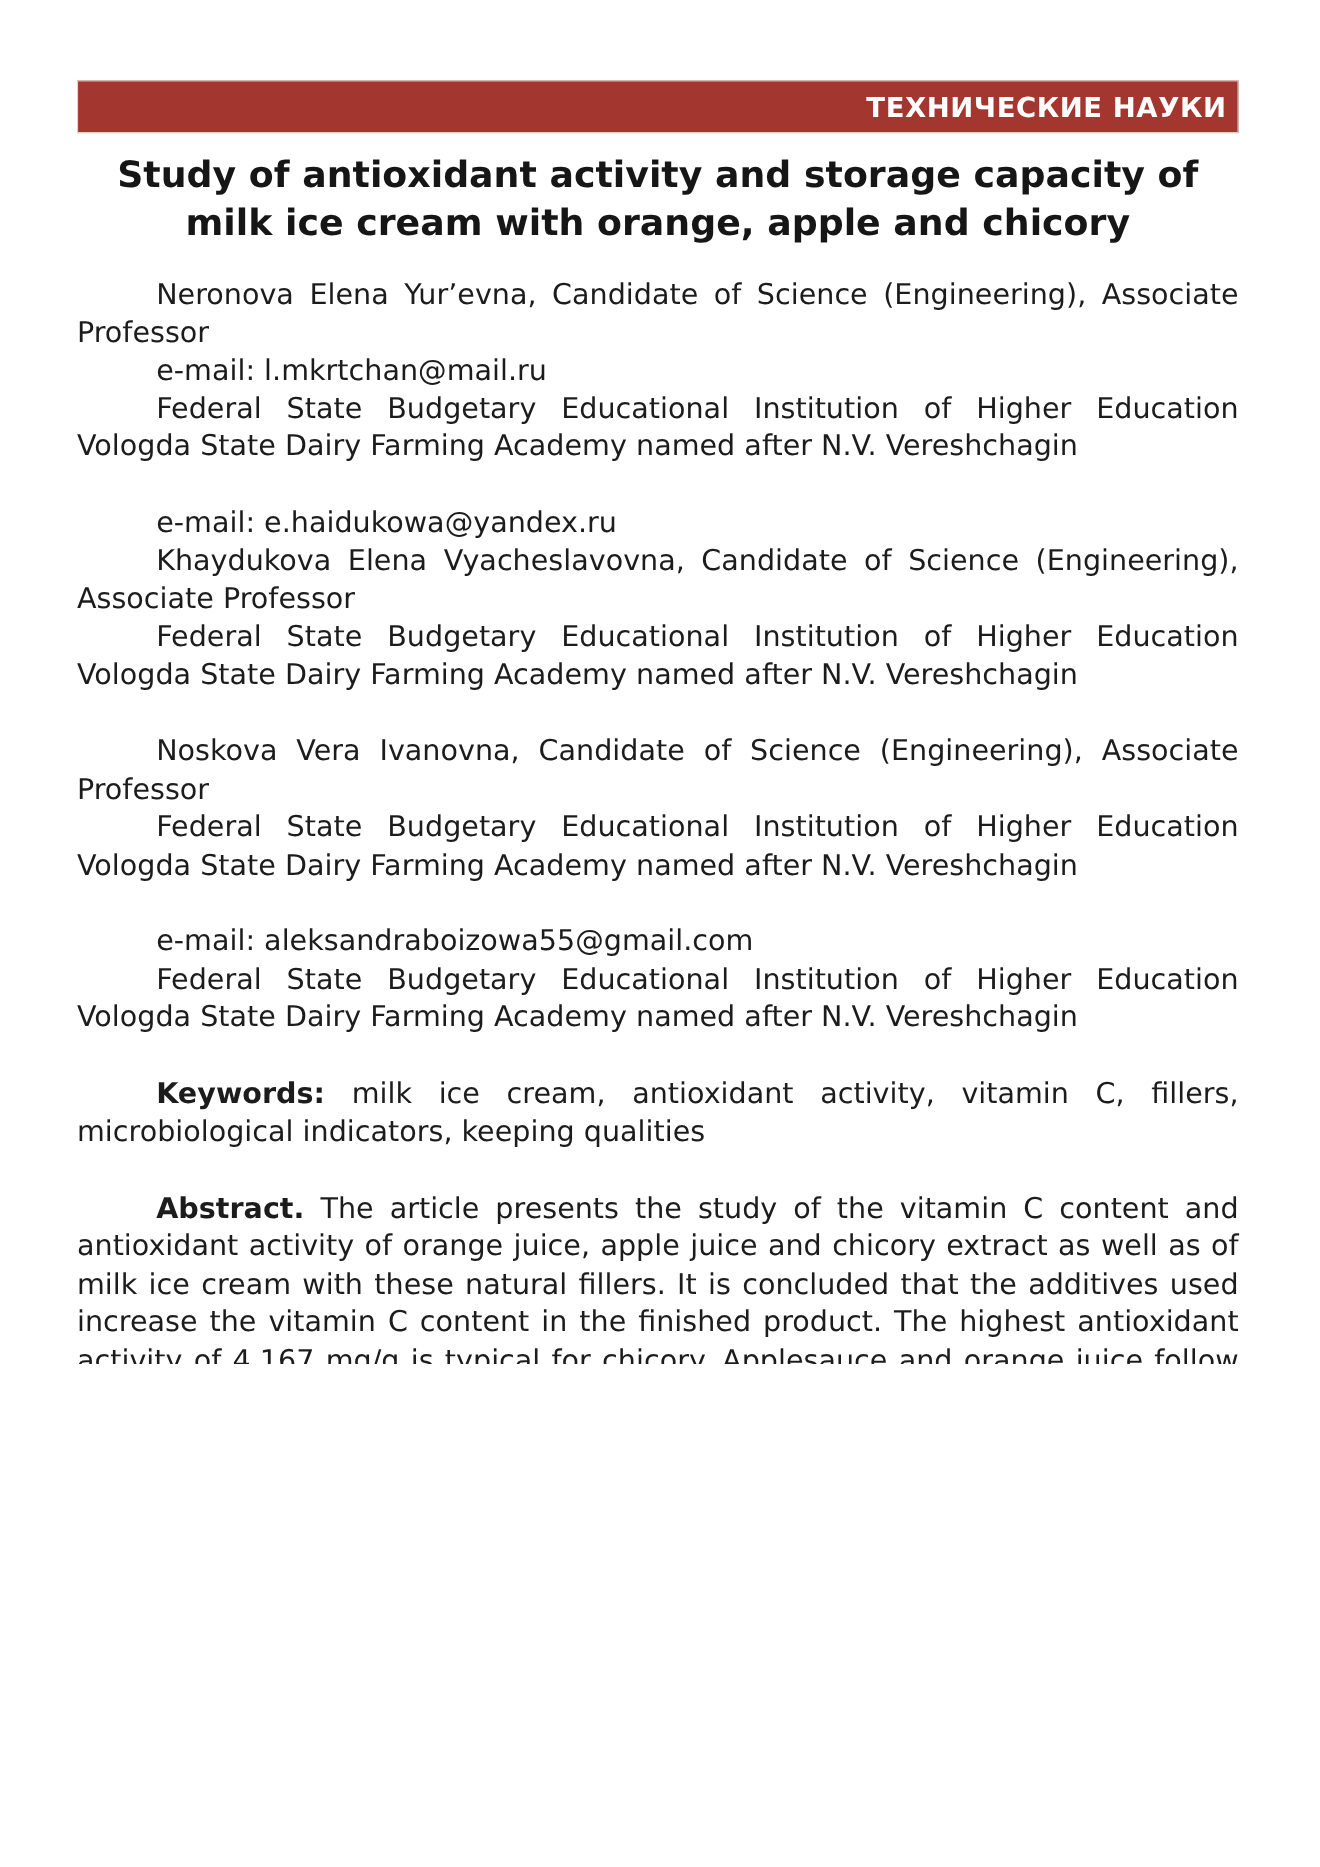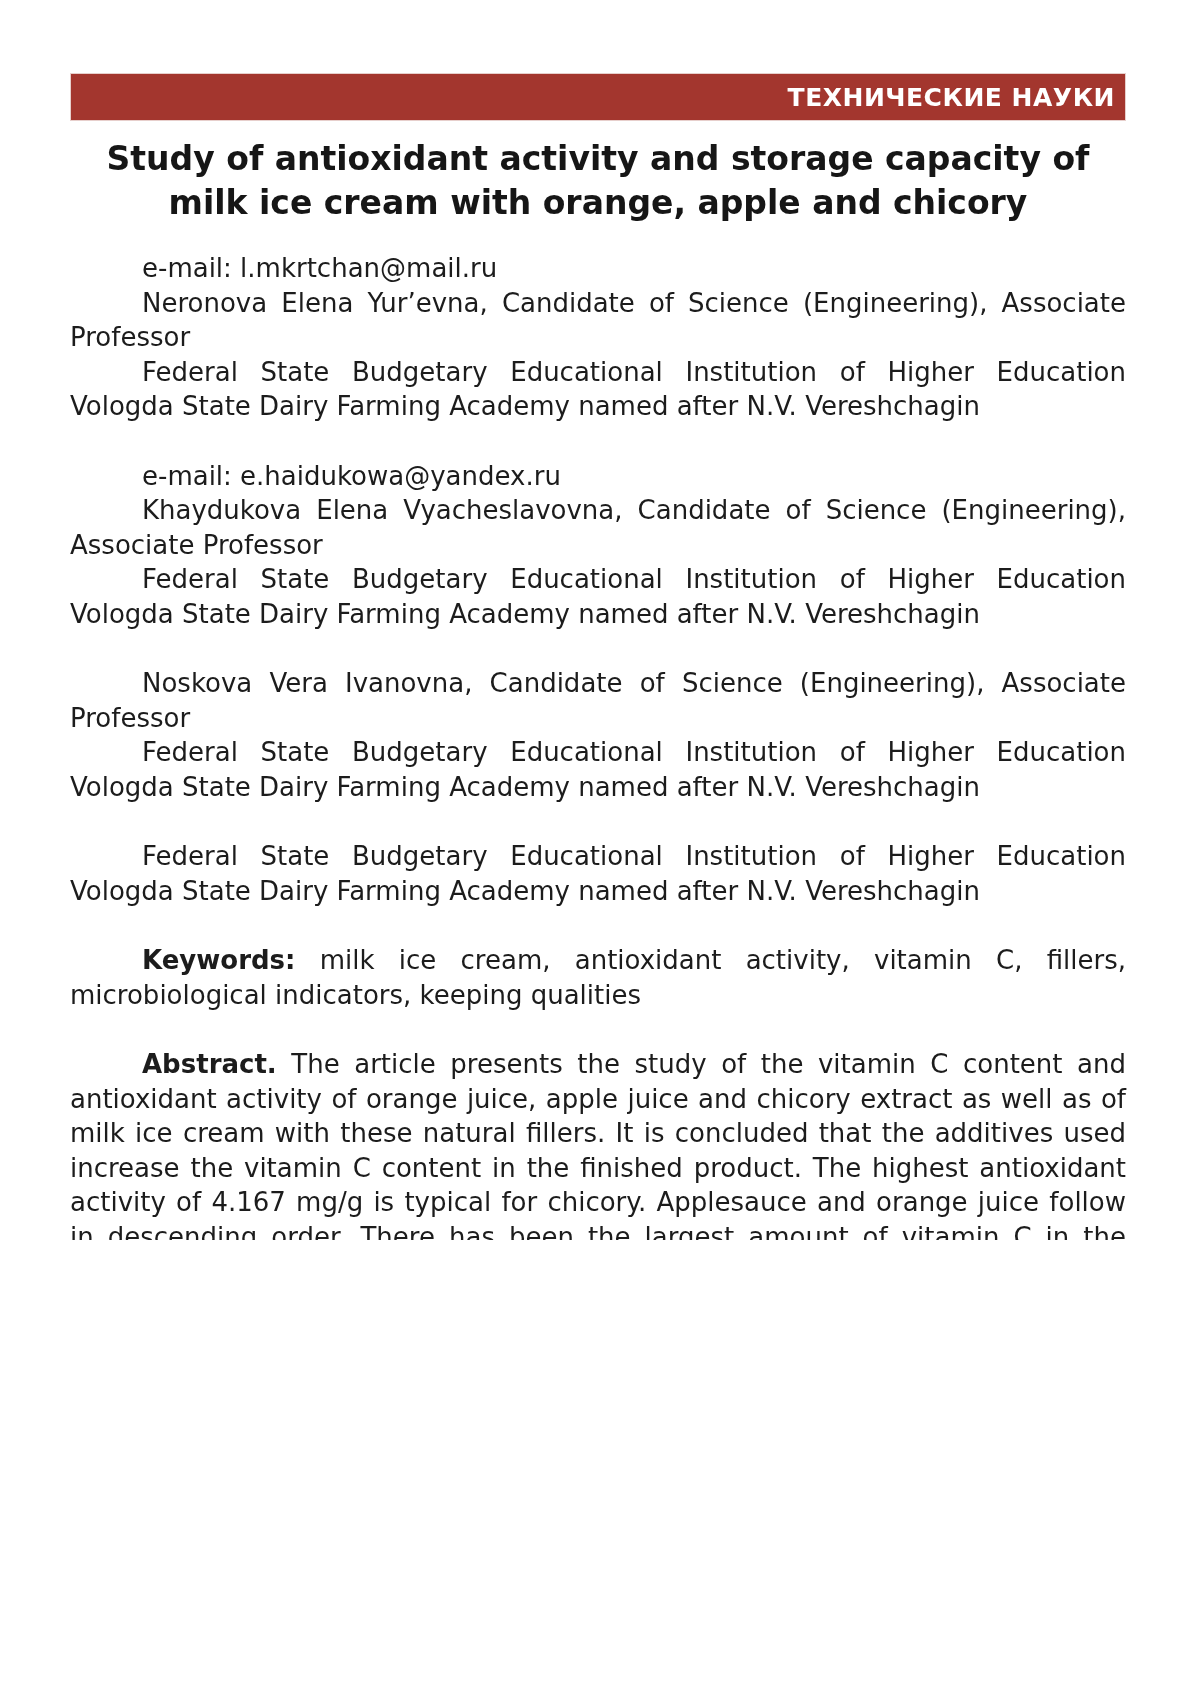--- a/index.html
+++ b/index.html
@@ -80,37 +80,38 @@
 
     <div class="category-bar">
       <span class="label">ТЕХНИЧЕСКИЕ НАУКИ</span>
     </div>
 
     <h1 class="title">Study of antioxidant activity and storage capacity of milk ice cream with orange, apple and chicory</h1>
 
     <div class="body-text">
 
       <div class="block">
+        <p>Neronova Elena Yur’evna, Candidate of Science (Engineering), Associate Professor</p>
         <p>e-mail: l.mkrtchan@mail.ru</p>
-        <p>Neronova Elena Yur’evna, Candidate of Science (Engineering), Associate Professor</p>
         <p>Federal State Budgetary Educational Institution of Higher Education Vologda State Dairy Farming Academy named after N.V. Vereshchagin</p>
       </div>
 
       <div class="block">
         <p>e-mail: e.haidukowa@yandex.ru</p>
         <p>Khaydukova Elena Vyacheslavovna, Candidate of Science (Engineering), Associate Professor</p>
         <p>Federal State Budgetary Educational Institution of Higher Education Vologda State Dairy Farming Academy named after N.V. Vereshchagin</p>
       </div>
 
       <div class="block">
         <p>Noskova Vera Ivanovna, Candidate of Science (Engineering), Associate Professor</p>
         <p>Federal State Budgetary Educational Institution of Higher Education Vologda State Dairy Farming Academy named after N.V. Vereshchagin</p>
       </div>
 
       <div class="block">
+        <p>e-mail: aleksandraboizowa55@gmail.com</p>
         <p>Federal State Budgetary Educational Institution of Higher Education Vologda State Dairy Farming Academy named after N.V. Vereshchagin</p>
       </div>
 
       <div class="block">
         <p><span class="b">Keywords:</span> <span>milk ice cream, antioxidant activity, vitamin C, fillers, microbiological indicators, keeping qualities</span></p>
       </div>
 
       <div class="block">
         <p><span class="b">Abstract.</span> <span>The article presents the study of the vitamin C content and antioxidant activity of orange juice, apple juice and chicory extract as well as of milk ice cream with these natural fillers. It is concluded that the additives used increase the vitamin C content in the finished product. The highest antioxidant activity of 4.167 mg/g is typical for chicory. Applesauce and orange juice follow in descending order. There has been the largest amount of vitamin C in the orange juice (28.7 mg / 100 g), and its lowest amount has been found in the liquid chicory extract (0.2 mg /100 g). Due to the high antioxidant activity effected by orange juice, apple juice and chicory extract, milk ice cream has a better storage capacity compared to a product without these fillers.</span></p>
       </div>

